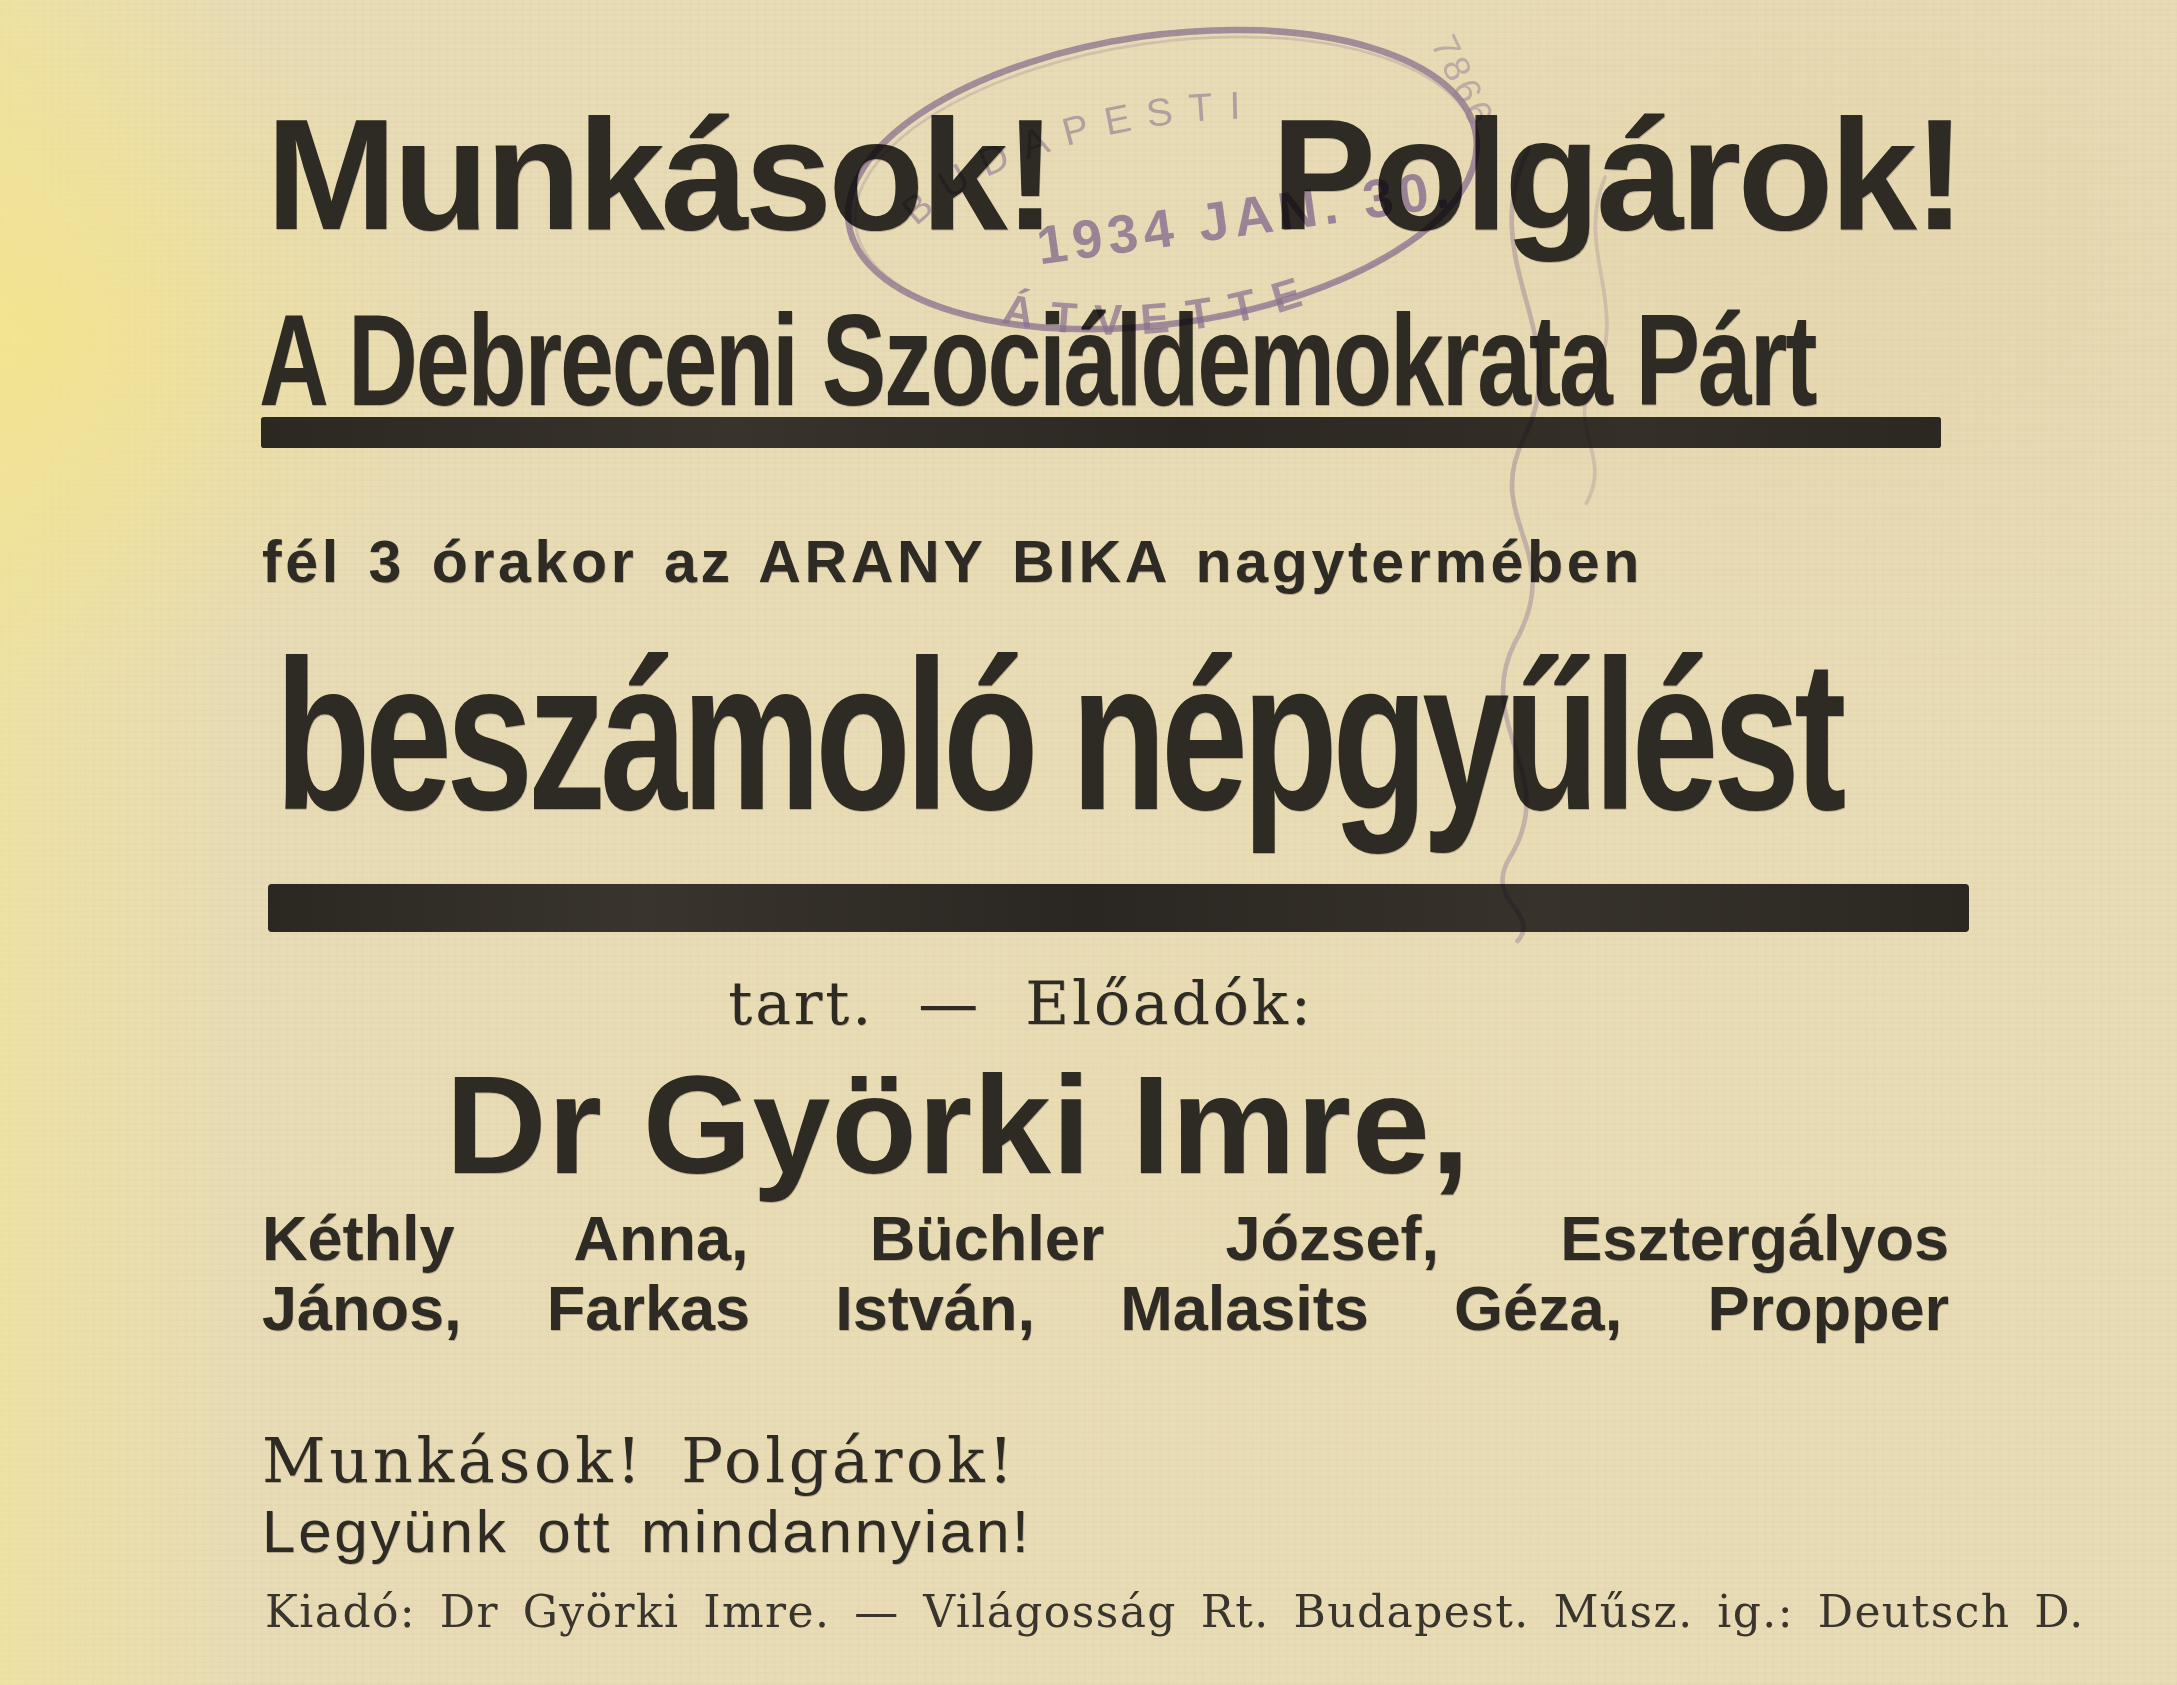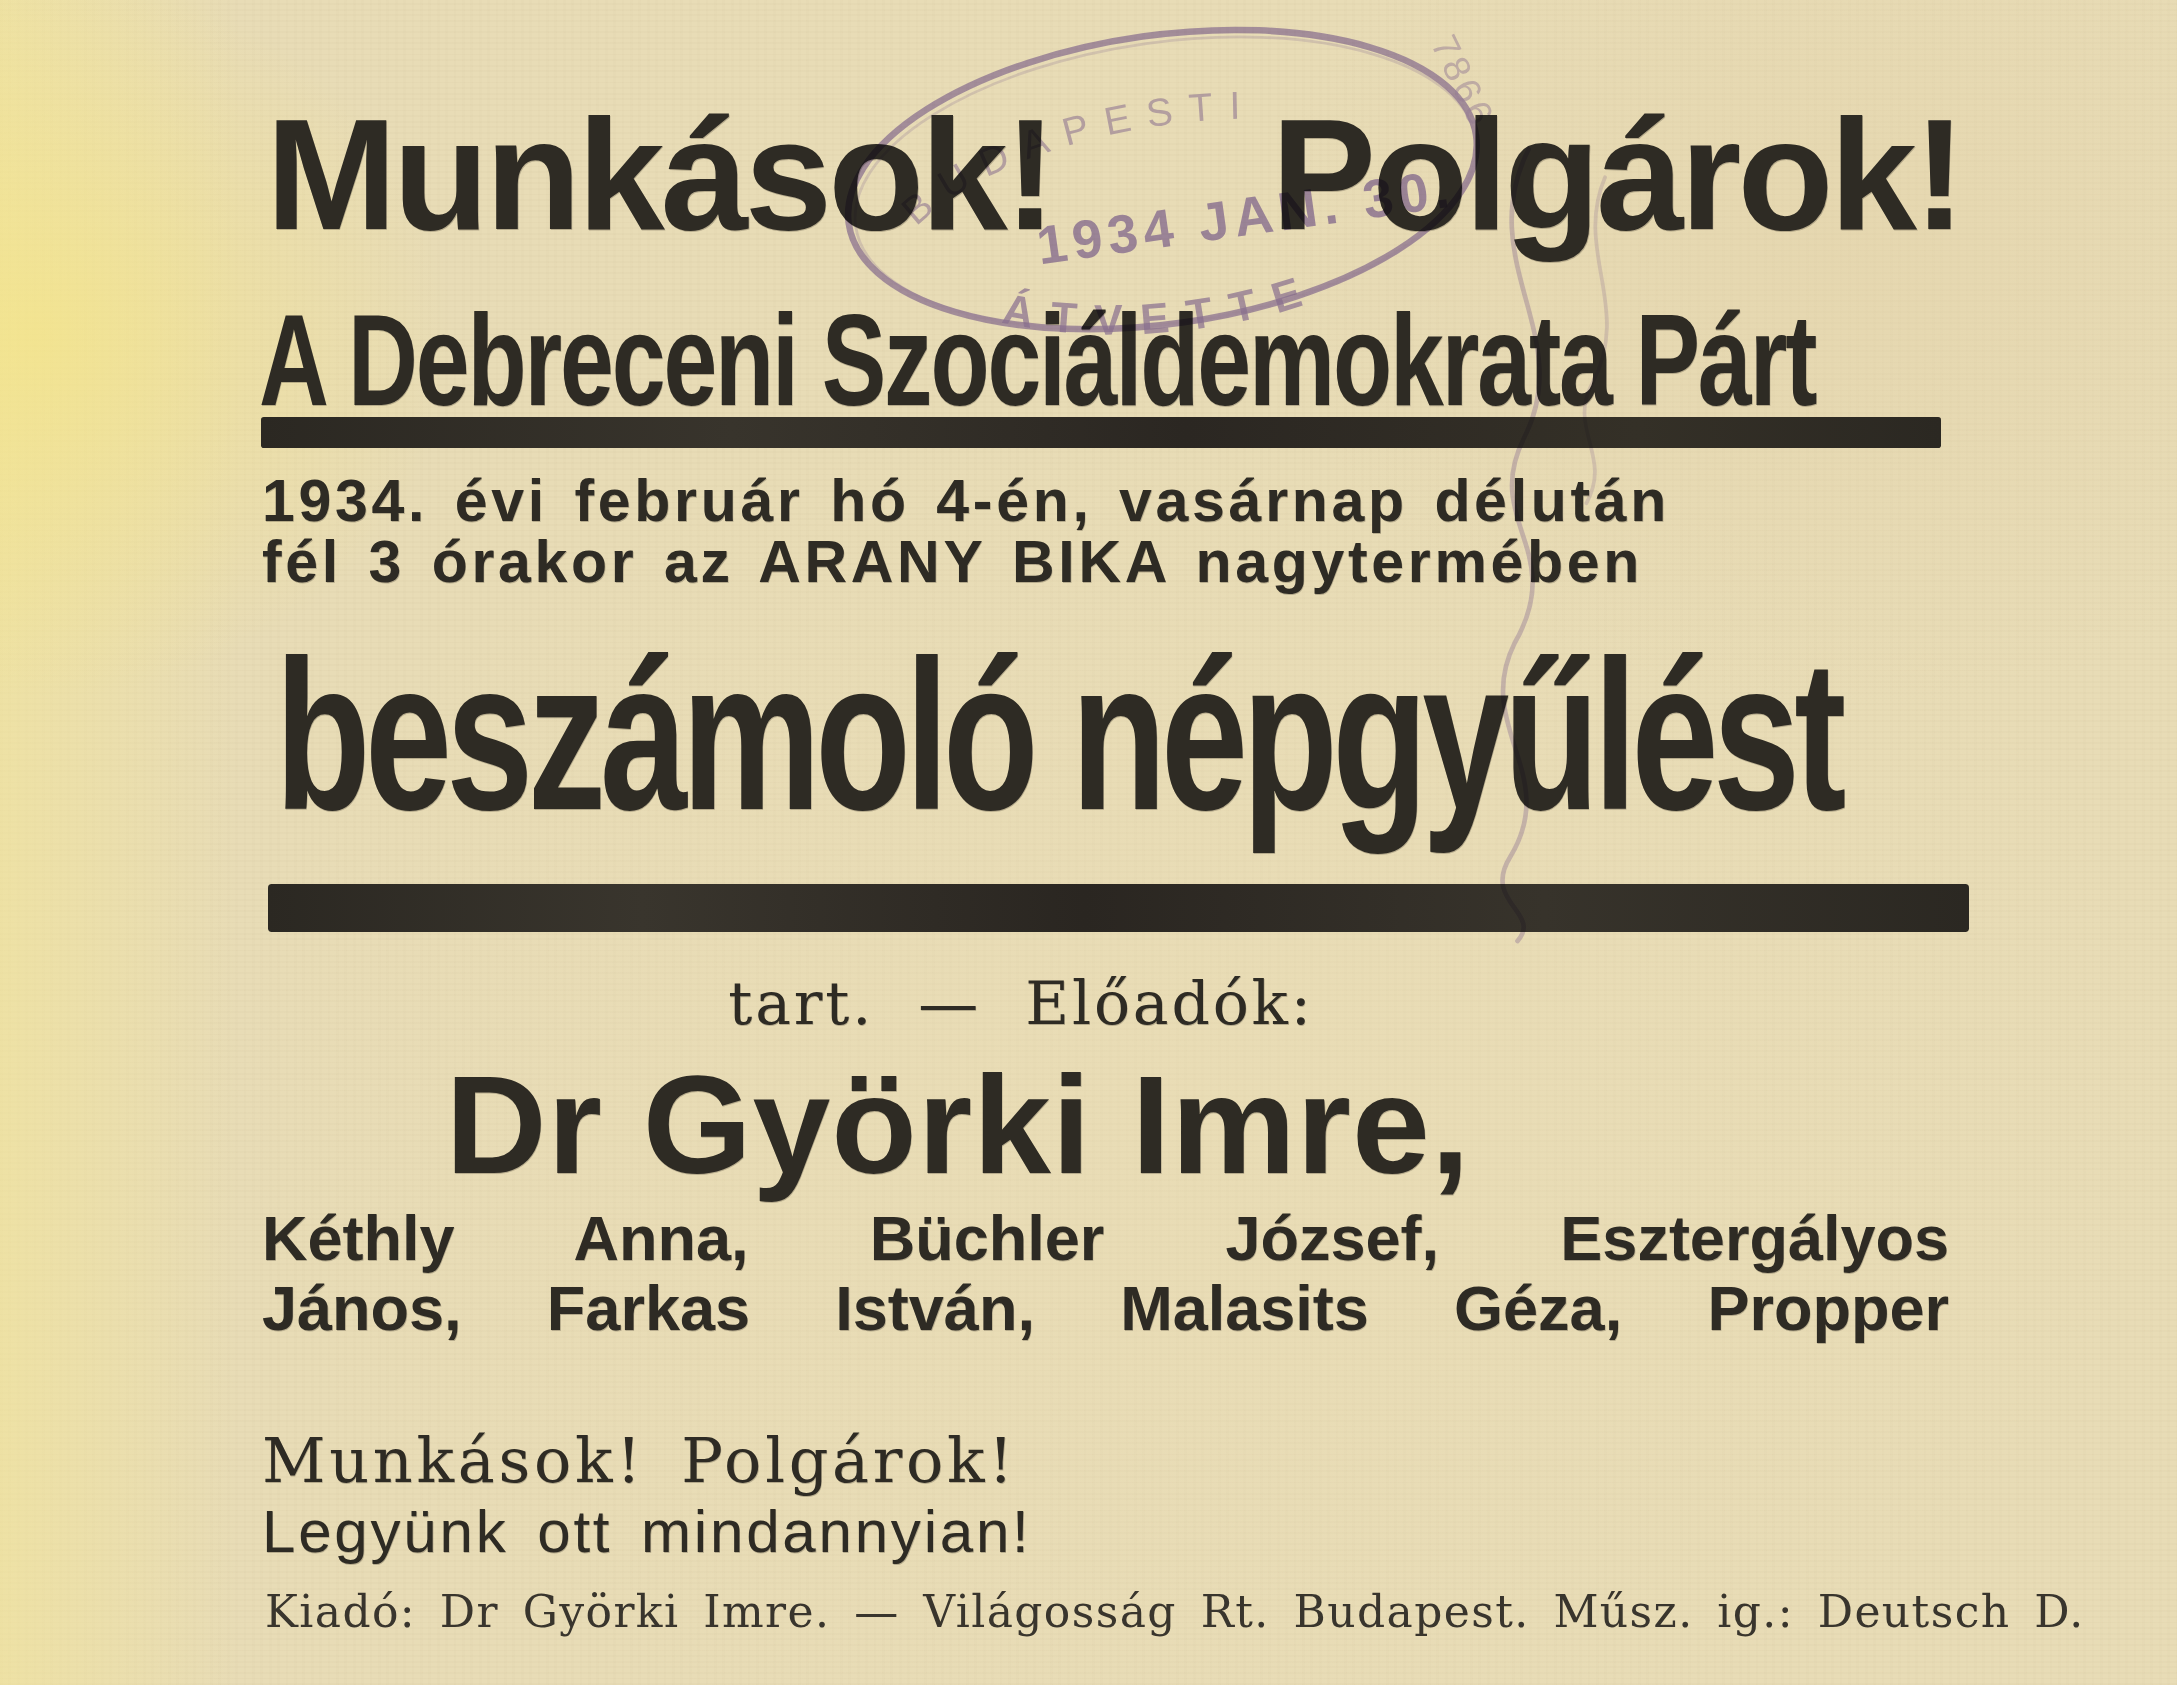--- a/index.html
+++ b/index.html
@@ -110,21 +110,20 @@
     <span>Munkások!</span>
     <span>Polgárok!</span>
   </div>
 
   <div class="abs org-line ink">
     <span>A Debreceni Szociáldemokrata Párt</span>
   </div>
 
   <div class="abs bar1"></div>
 
-  <div class="abs date-line date-line1 ink">1934. évi február hó 4-én, vasárnap délután</div>
   <div class="abs date-line date-line2 ink">fél 3 órakor az ARANY BIKA nagytermében</div>
 
   <div class="abs main-title ink">
     <span>beszámoló népgyűlést</span>
   </div>
 
   <div class="abs bar2"></div>
 
   <div class="abs tart-line ink">tart. — Előadók:</div>
 

